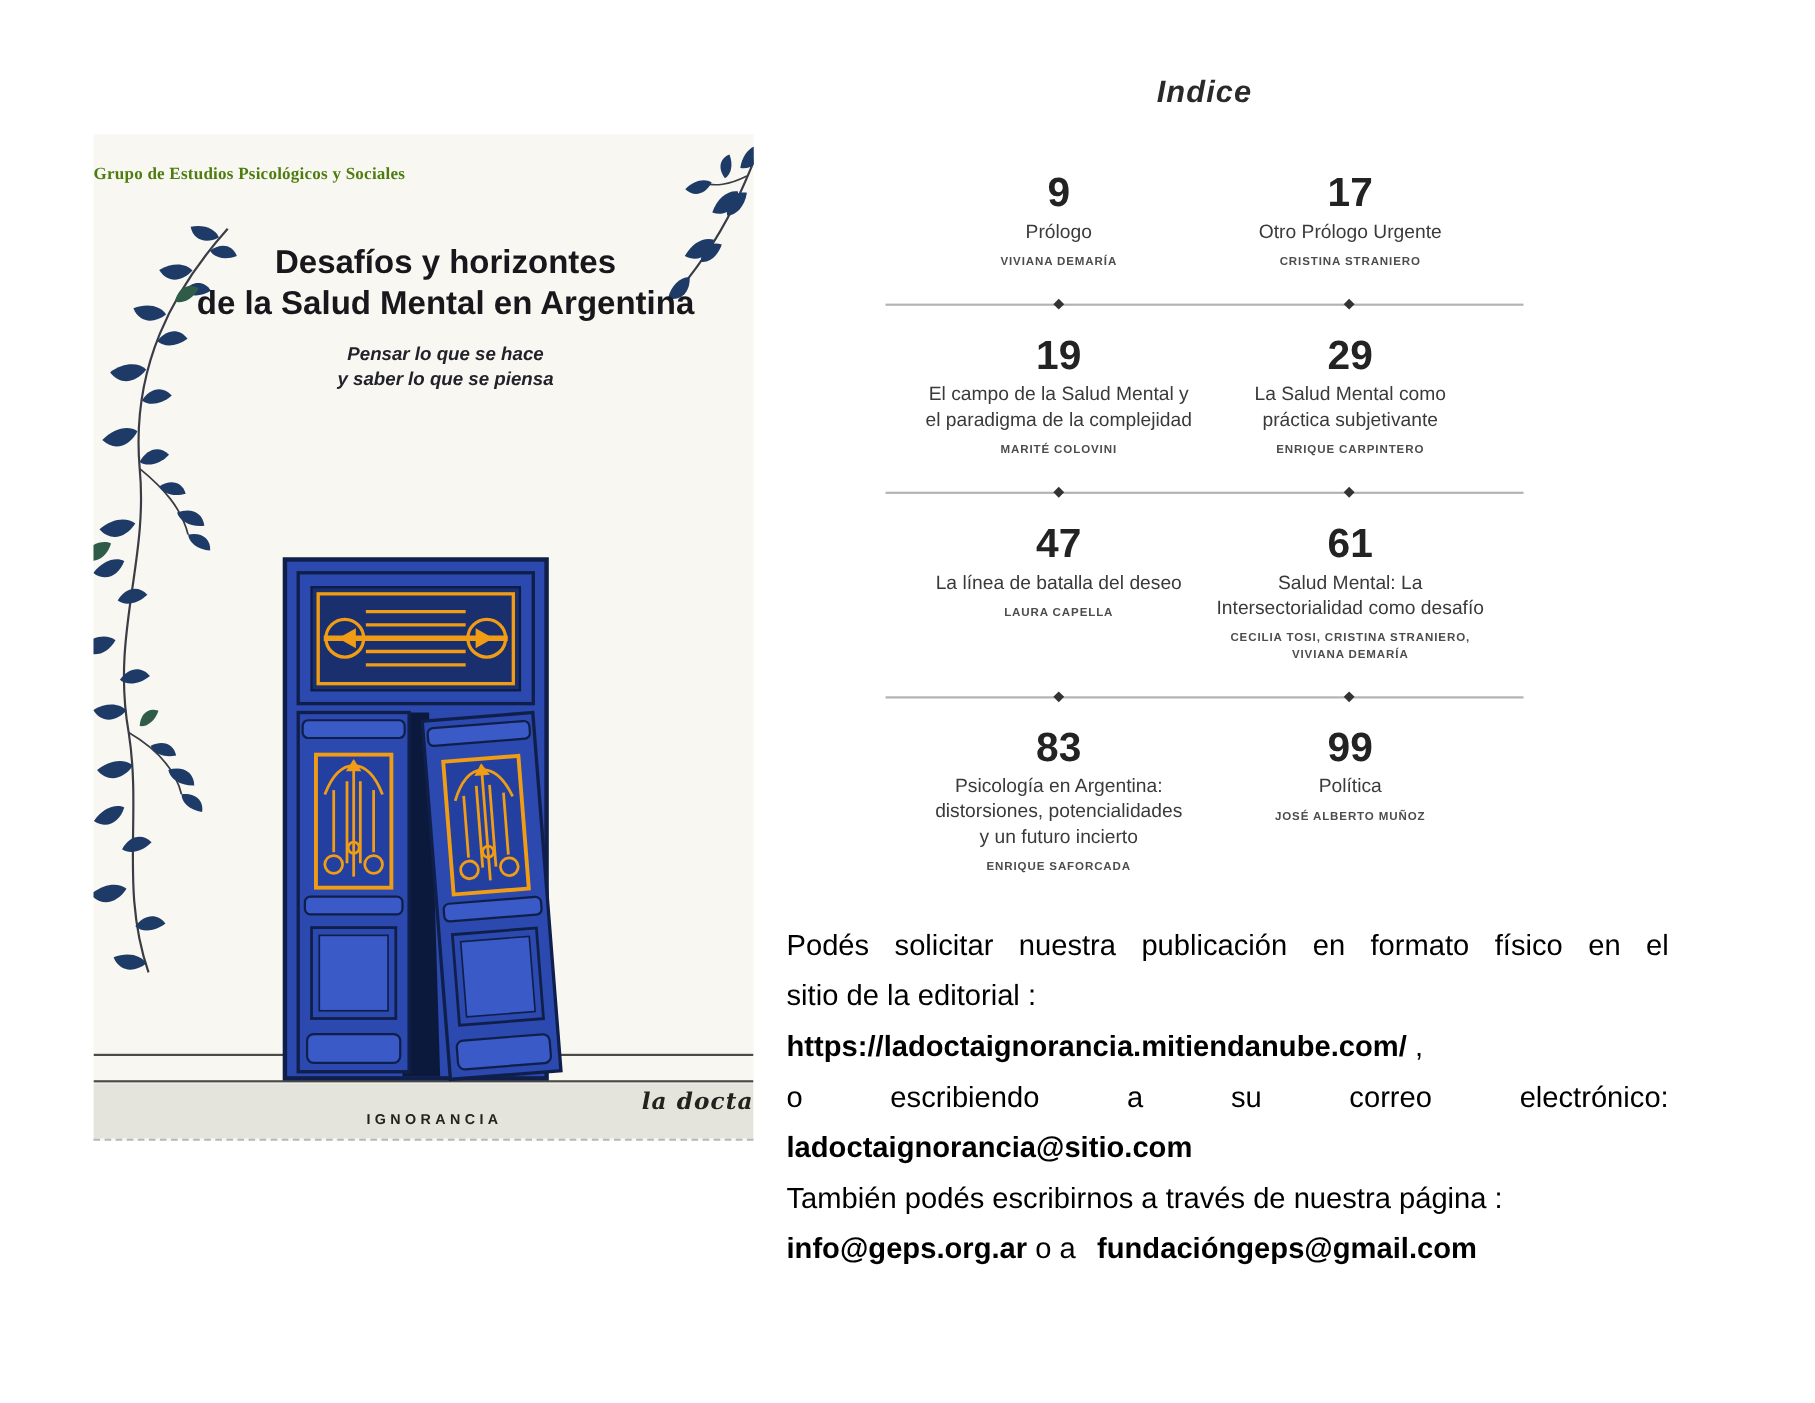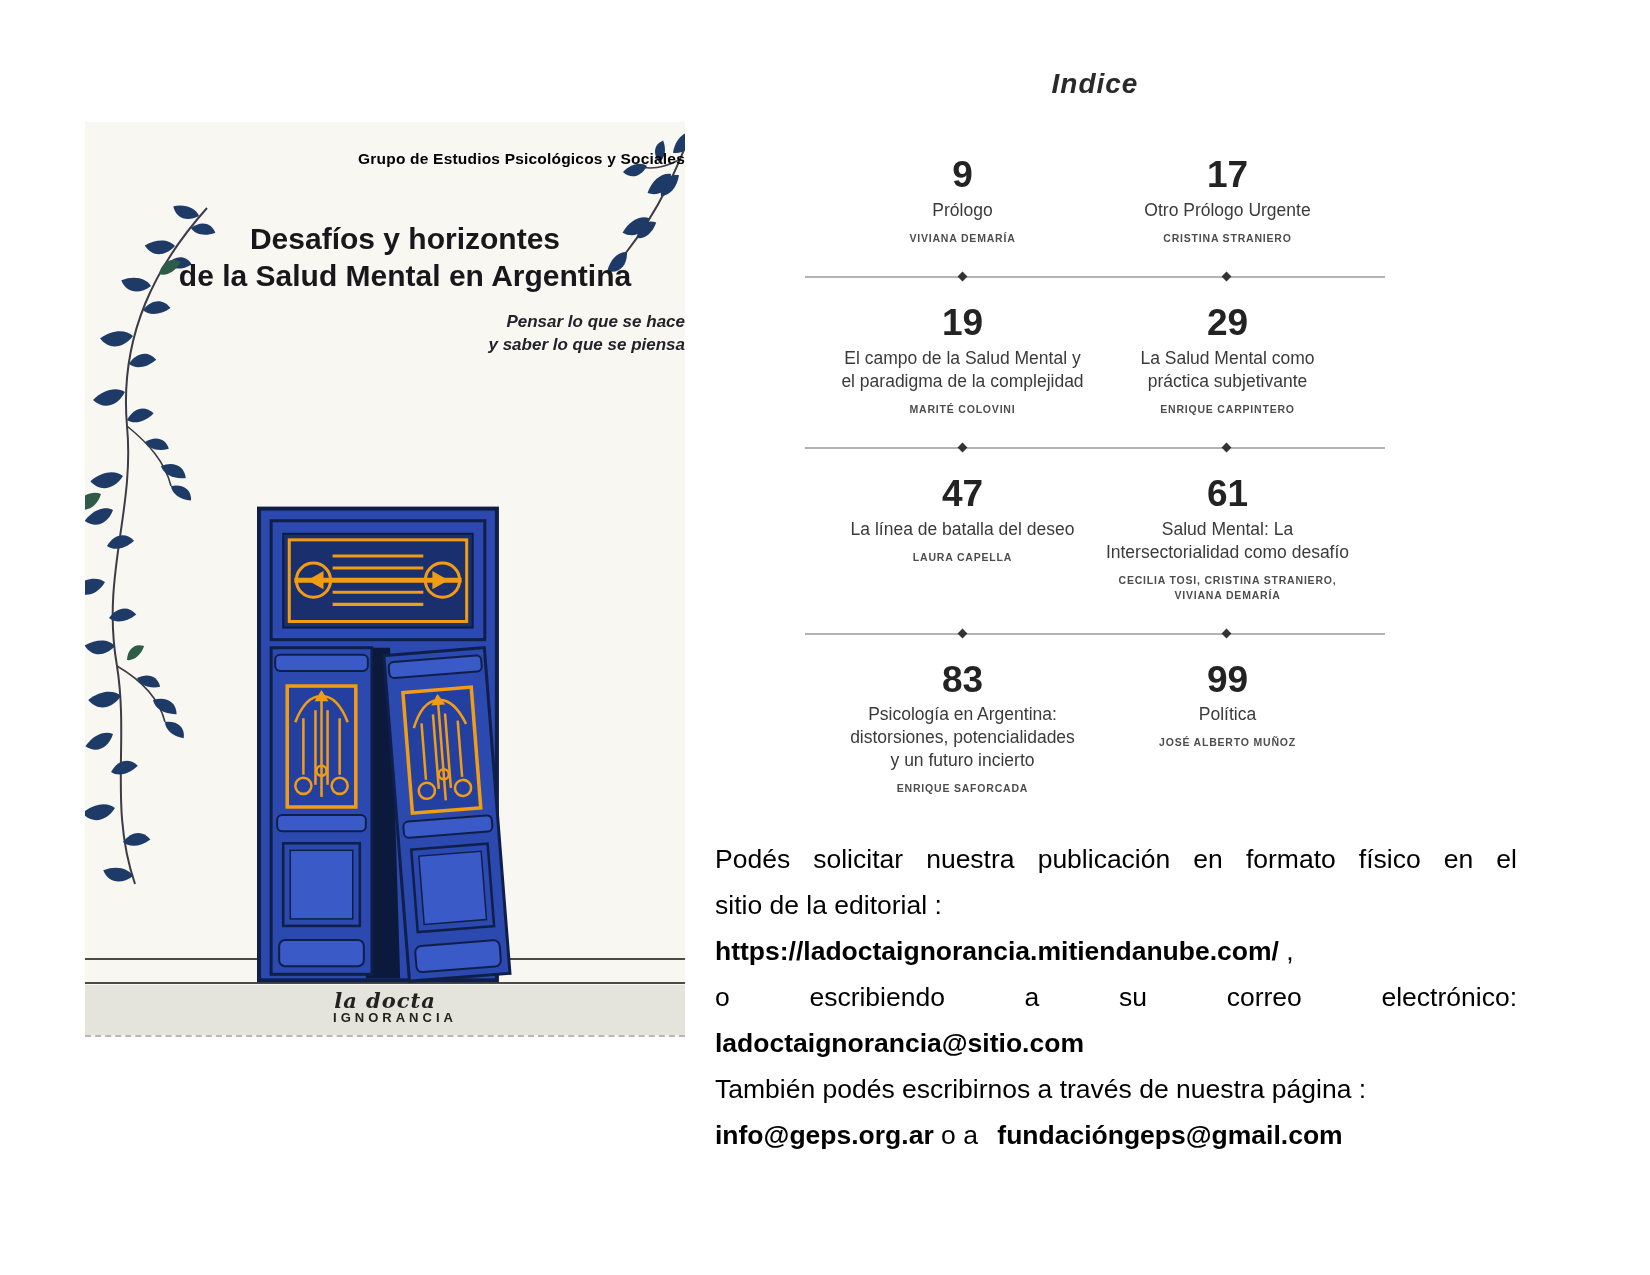--- a/index.html
+++ b/index.html
@@ -7,44 +7,44 @@
     width:1650px;height:1275px;position:relative;background:#ffffff;
     font-family:"Liberation Sans",sans-serif;color:#222;overflow:hidden;
   }
 
   
   .cover{
     position:absolute;left:85px;top:122px;width:600px;height:913px;
     background:#f8f7f2;border-bottom:2px dashed #b9b9b3;overflow:hidden;
   }
   .cover-publisher{
-    position:absolute;top:28px;left:0;width:100%;text-align:right;
-    font-size:15.5px;font-weight:bold;color:#000000;letter-spacing:.2px;
+    position:absolute;top:28px;left:0;width:100%;text-align:left;
+    font-size:15.5px;font-weight:bold;color:#4d7c0f;letter-spacing:.2px;font-family:Liberation Serif, serif;
   }
   .cover-title{
     position:absolute;top:98px;left:40px;width:560px;text-align:center;
     font-size:30px;font-weight:bold;color:#17171c;line-height:37px;
   }
   .cover-subtitle{
-    position:absolute;top:188px;left:40px;width:560px;text-align:right;
+    position:absolute;top:188px;left:40px;width:560px;text-align:center;
     font-size:17px;font-weight:bold;font-style:italic;color:#22222a;line-height:23px;
   }
   .wall-line{position:absolute;left:0;width:100%;height:2px;background:#4a4a46;}
   .wall-line.l1{top:836px;}
   .wall-line.l2{top:860px;}
   .floor{position:absolute;left:0;top:863px;width:100%;height:50px;background:#e4e4dc;}
   .door-svg{position:absolute;left:172px;top:382px;width:252px;height:484px;}
   .vine-svg{position:absolute;left:-6px;top:72px;width:170px;height:720px;}
   .branch-svg{position:absolute;left:498px;top:-6px;width:120px;height:160px;}
   .imprint{
     position:absolute;left:0;top:868px;width:100%;text-align:center;line-height:1;
   }
   .imprint-script{
     font-family:"DejaVu Serif",serif;font-style:italic;font-weight:bold;
-    font-size:21px;color:#22221f;letter-spacing:1px;
+    font-size:21px;color:#22221f;letter-spacing:1px;text-align:right;
   }
   .imprint-caps{
     font-size:13px;font-weight:bold;letter-spacing:4px;color:#22221f;
     margin-top:0px;transform:translateX(10px);
   }
 
   
   .toc-heading{
     position:absolute;left:805px;top:68px;width:580px;text-align:center;
     font-size:28px;font-weight:bold;font-style:italic;color:#2a2a2a;letter-spacing:1px;

